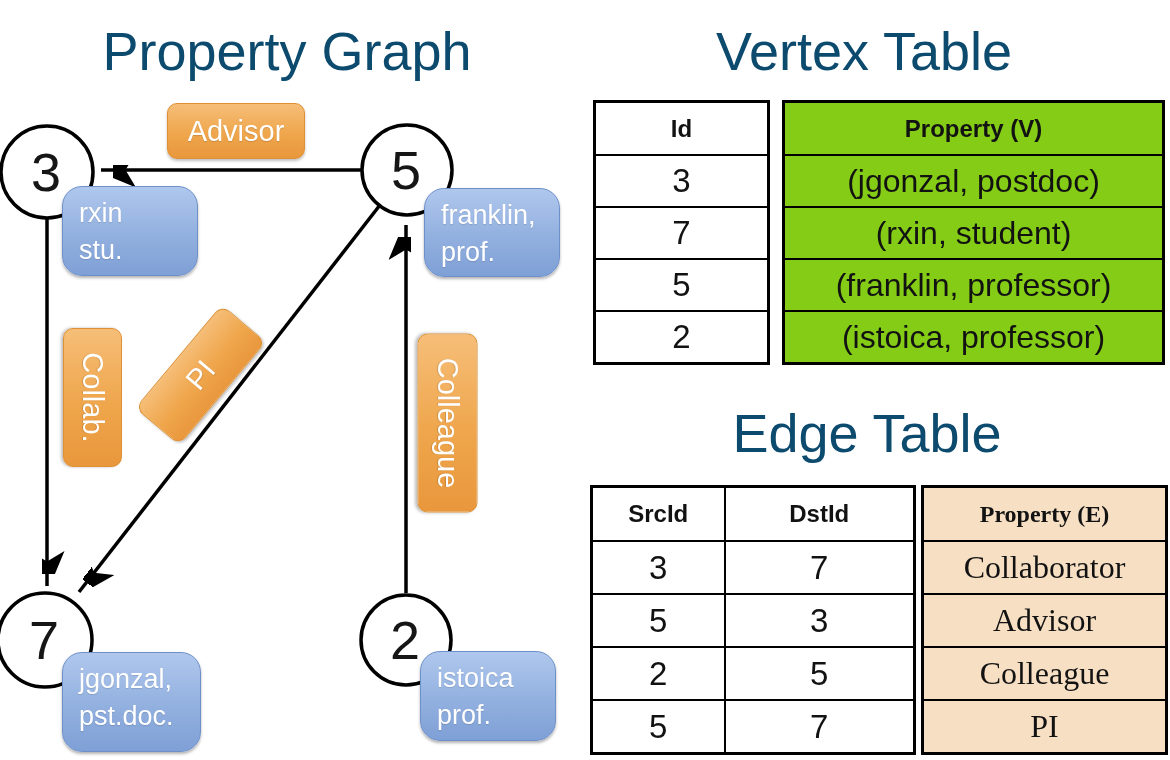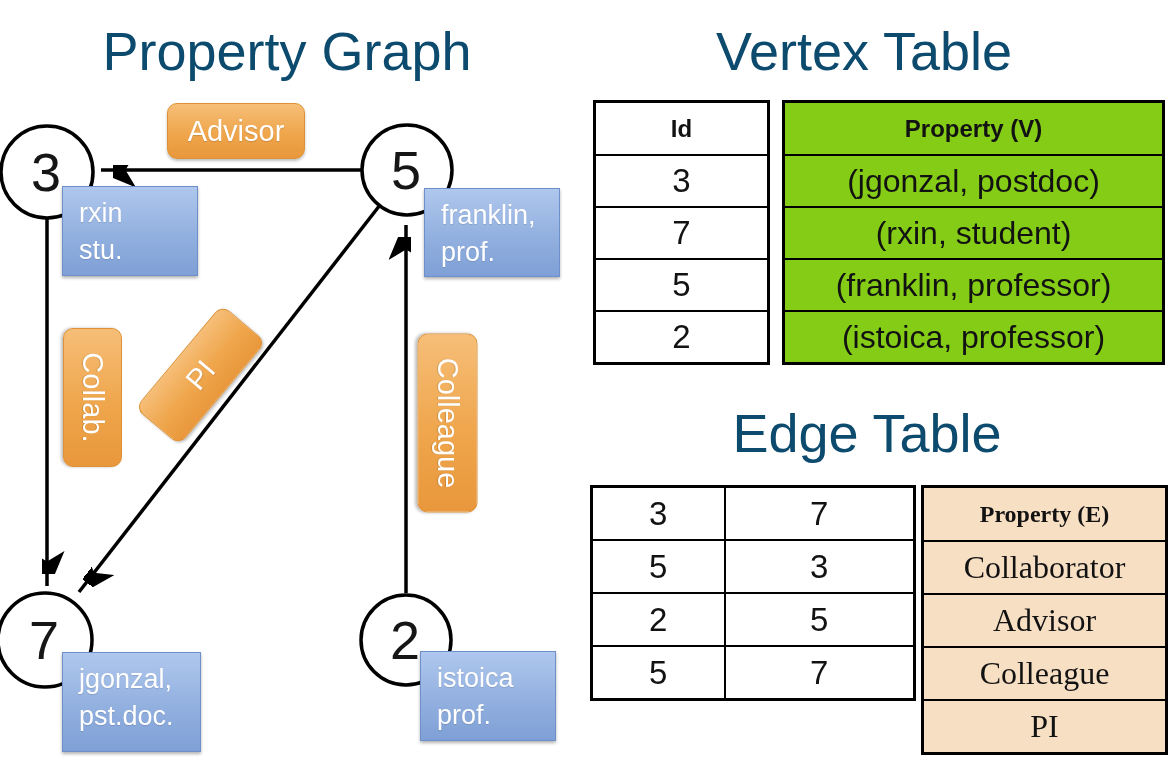--- a/index.html
+++ b/index.html
@@ -24,21 +24,21 @@
     box-shadow:0 2px 3px rgba(0,0,0,0.25);
     color:#fff;font-size:29px;font-weight:400;
     text-shadow:0 1px 1px rgba(0,0,0,0.15);
   }
   .edge-label.vertical{
     background:linear-gradient(to right,#F6BE78 0%,#EFA64C 55%,#E9973C 100%);
   }
   .vertex-label{
     position:absolute;
     background:linear-gradient(to bottom,#AFC7ED 0%,#92B0DF 55%,#7FA0D6 100%);
-    border:1px solid #6D90CA;border-radius:0;
+    border:1px solid #6D90CA;border-radius:20px;
     box-shadow:0 2px 3px rgba(0,0,0,0.3);
     color:#fff;font-size:27px;line-height:37px;
     padding:8px 0 12px 16px;box-sizing:border-box;
     text-shadow:0 1px 1px rgba(0,0,0,0.12);
   }
   
   table.dtable{
     position:absolute;border-collapse:collapse;table-layout:fixed;
   }
   table.dtable td,table.dtable th{
@@ -156,20 +156,24 @@
         </tr>
   </tbody>
     </table>
 
   <table class="dtable" style="left:590px;top:485px;width:323px;">
     <colgroup>
         <col style="width:133px;">
         <col style="width:190px;">
       </colgroup>
     <tbody>
+        <tr>
+      <th style="height:52px;">SrcId</th>
+      <th>DstId</th>
+    </tr>
     <tr>
       <td class="cell-num" style="height:51px;">3</td>
       <td class="cell-num">7</td>
     </tr>
     <tr>
       <td class="cell-num" style="height:51px;">5</td>
       <td class="cell-num">3</td>
     </tr>
     <tr>
       <td class="cell-num" style="height:51px;">2</td>

